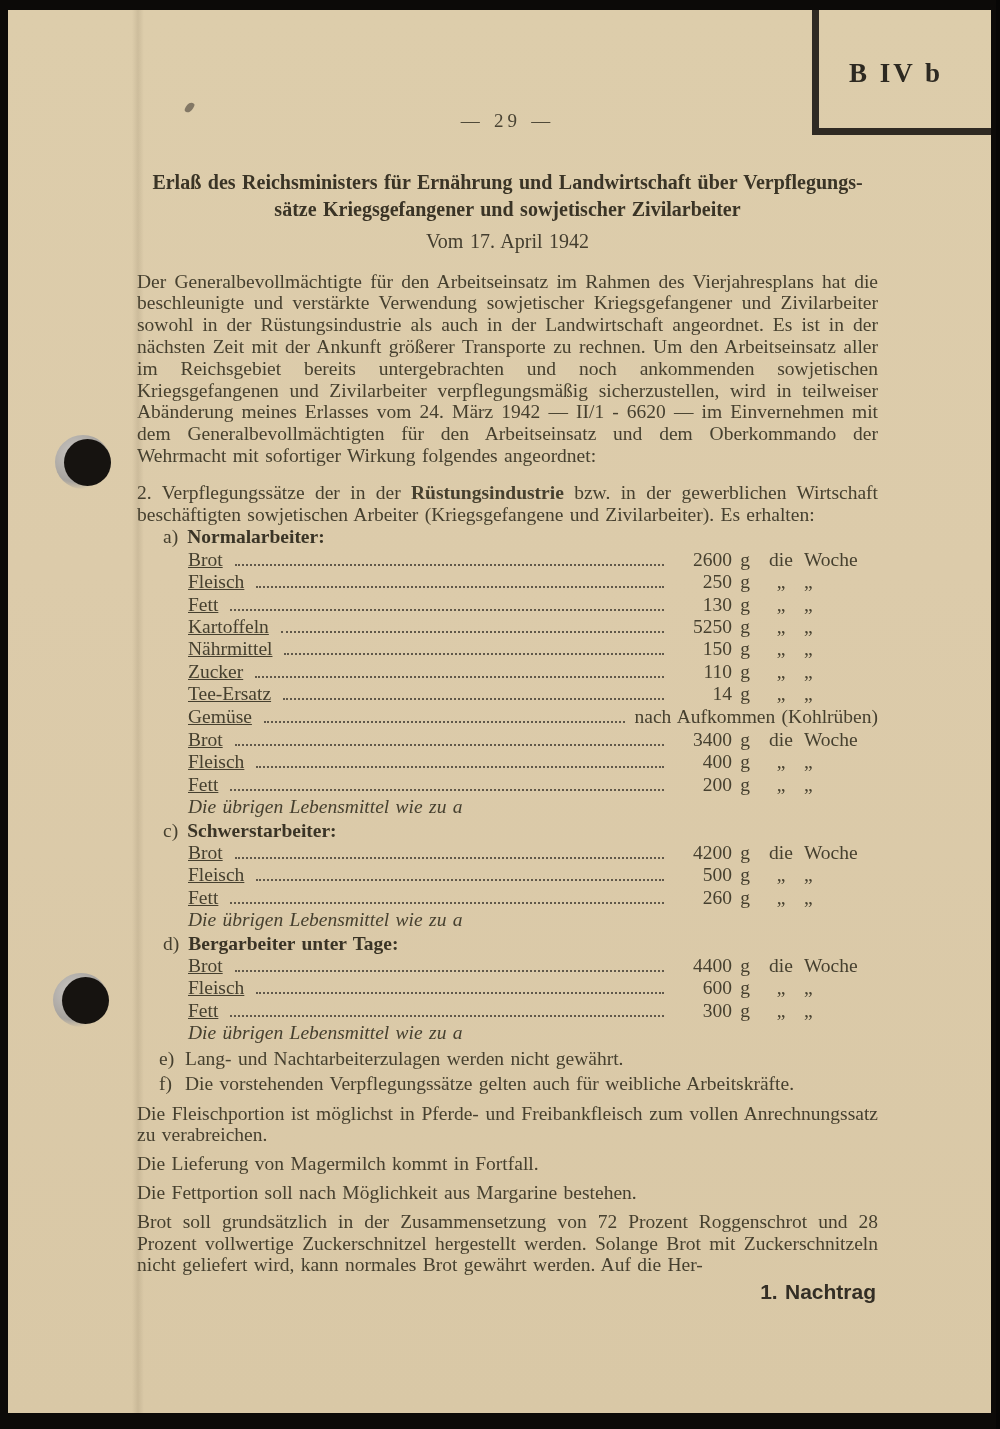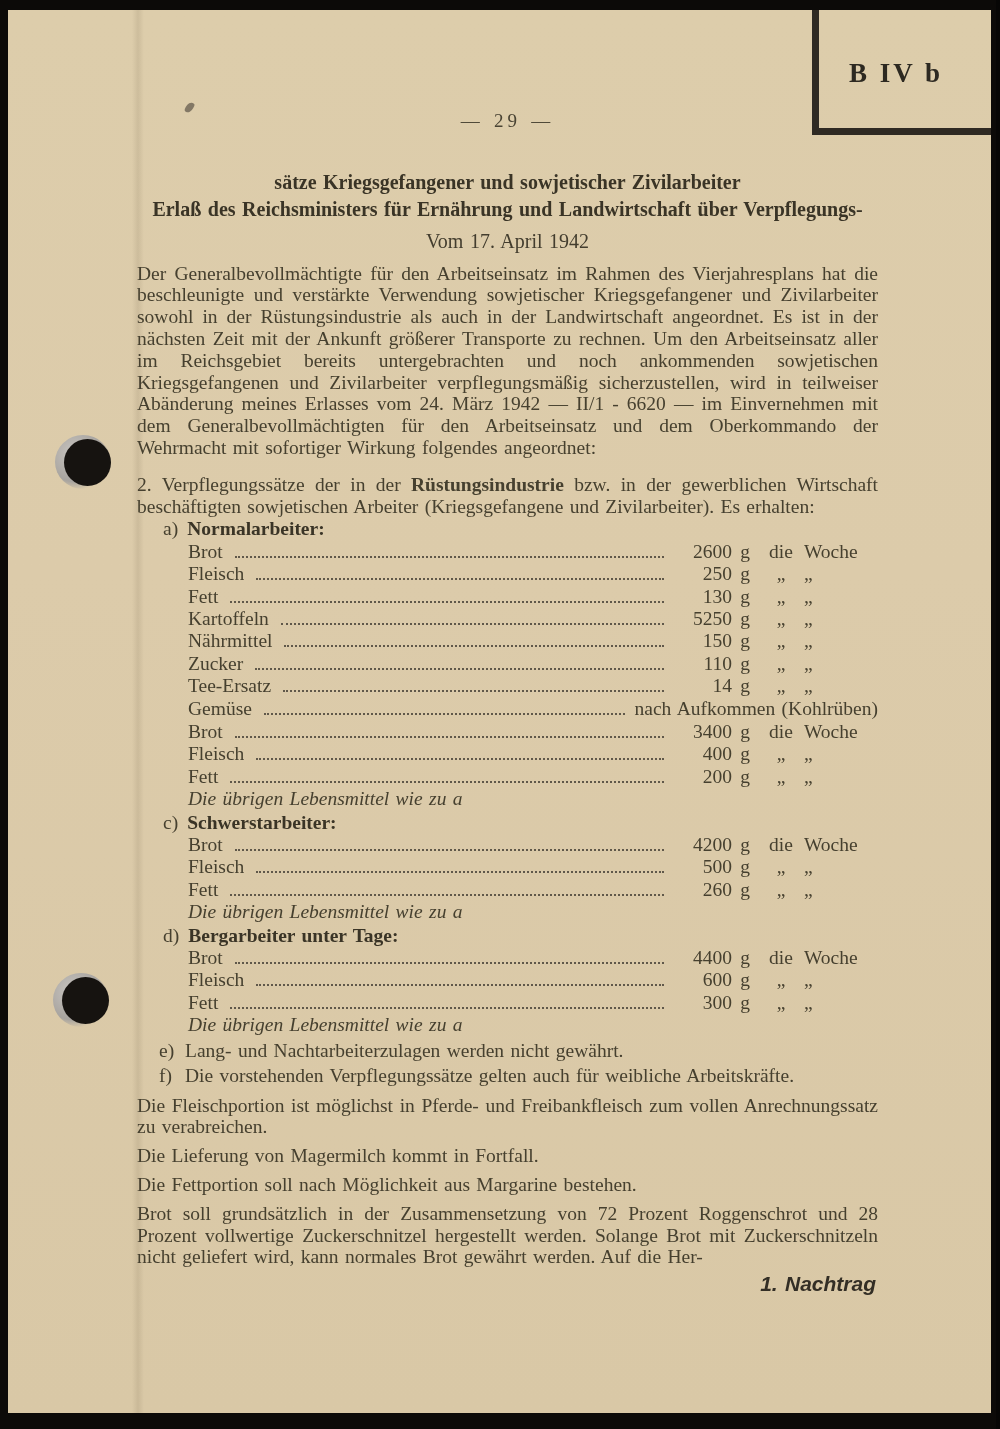--- a/index.html
+++ b/index.html
@@ -37,41 +37,41 @@
     padding-right:18px;padding-top:8px;
   }
   .content{
     position:absolute;left:129px;top:0;width:741px;
     font-size:19.5px;line-height:21.8px;word-spacing:1.5px;
   }
   .pagenum{margin-top:100px;text-align:center;font-size:19px;letter-spacing:4px;color:#4a4434;}
   .doc-title{margin-top:37px;text-align:center;font-weight:bold;font-size:20px;line-height:27.5px;color:#3a3426;}
   .doc-date{margin-top:7px;text-align:center;font-size:20px;color:#433d2e;}
   .para{text-align:justify;}
-  .intro{margin-top:10px;}
+  .intro{margin-top:18px;}
   .section1{margin-top:15px;}
   .section1 .emph{font-weight:bold;}
   .group{margin-top:1px;}
   .group-header{padding-left:26px;line-height:22.4px;}
   .group-header .gtitle{font-weight:bold;margin-left:9px;color:#3a3426;}
   .row{display:flex;align-items:baseline;padding-left:51px;line-height:22.4px;}
-  .row .label{white-space:nowrap;}
+  .row .label{white-space:nowrap;text-decoration:underline;}
   .row .dots{flex:1;border-bottom:2.3px dotted #60584a;margin:0 10px 5px 12px;min-width:18px;}
   .row .amt{width:58px;text-align:right;white-space:nowrap;}
   .row .unit{width:26px;text-align:center;}
   .row .die{width:46px;text-align:center;font-family:Liberation Serif, serif;}
   .row .woche{width:74px;text-align:left;}
   .row .freeval{white-space:nowrap;}
   .note-row{padding-left:51px;line-height:22.4px;font-style:italic;}
   .clause{padding-left:22px;line-height:22.4px;margin-top:3px;display:flex;}
   .clause .cletter{width:26px;flex:none;}
   .p-spaced{margin-top:7px;}
   .footer-line{margin-top:5px;text-align:right;
     font-family:"Liberation Sans", sans-serif;font-weight:bold;font-size:21px;color:#332e25;
-    padding-right:2px;font-style:italic;}
+    padding-right:2px;}
 </style>
 </head>
 <body>
 
 <div class="page">
   <div class="paper">
     <div class="crease"></div>
     <div class="hole-shine hole-1s"></div>
     <div class="hole hole-1"></div>
     <div class="hole-shine hole-2s"></div>
@@ -79,22 +79,22 @@
     <div class="ink-speck"></div>
 
     <div class="stamp-box">
       <span class="stamp-text">B IV b</span>
     </div>
 
     <div class="content">
       <div class="pagenum">— 29 —</div>
 
       <div class="doc-title">
+        <div>Erlaß des Reichsministers für Ernährung und Landwirtschaft über Verpflegungs-</div>
         <div>sätze Kriegsgefangener und sowjetischer Zivilarbeiter</div>
-        <div>Erlaß des Reichsministers für Ernährung und Landwirtschaft über Verpflegungs-</div>
       </div>
       <div class="doc-date">Vom 17. April 1942</div>
 
       <div class="para intro">Der Generalbevollmächtigte für den Arbeitseinsatz im Rahmen des Vierjahresplans hat die beschleunigte und verstärkte Verwendung sowjetischer Kriegsgefangener und Zivilarbeiter sowohl in der Rüstungsindustrie als auch in der Landwirtschaft angeordnet. Es ist in der nächsten Zeit mit der Ankunft größerer Transporte zu rechnen. Um den Arbeitseinsatz aller im Reichsgebiet bereits untergebrachten und noch ankommenden sowjetischen Kriegsgefangenen und Zivilarbeiter verpflegungsmäßig sicherzustellen, wird in teilweiser Abänderung meines Erlasses vom 24. März 1942 — II/1 - 6620 — im Einvernehmen mit dem Generalbevollmächtigten für den Arbeitseinsatz und dem Oberkommando der Wehrmacht mit sofortiger Wirkung folgendes angeordnet:</div>
 
       <div class="para section1"><span>2. Verpflegungssätze der in der </span><span class="emph">Rüstungsindustrie</span><span> bzw. in der gewerblichen Wirtschaft beschäftigten sowjetischen Arbeiter (Kriegsgefangene und Zivilarbeiter). Es erhalten:</span></div>
 
       <div class="group">
         <div class="group-header"><span>a)</span><span class="gtitle">Normalarbeiter:</span></div>
         <div class="row">

